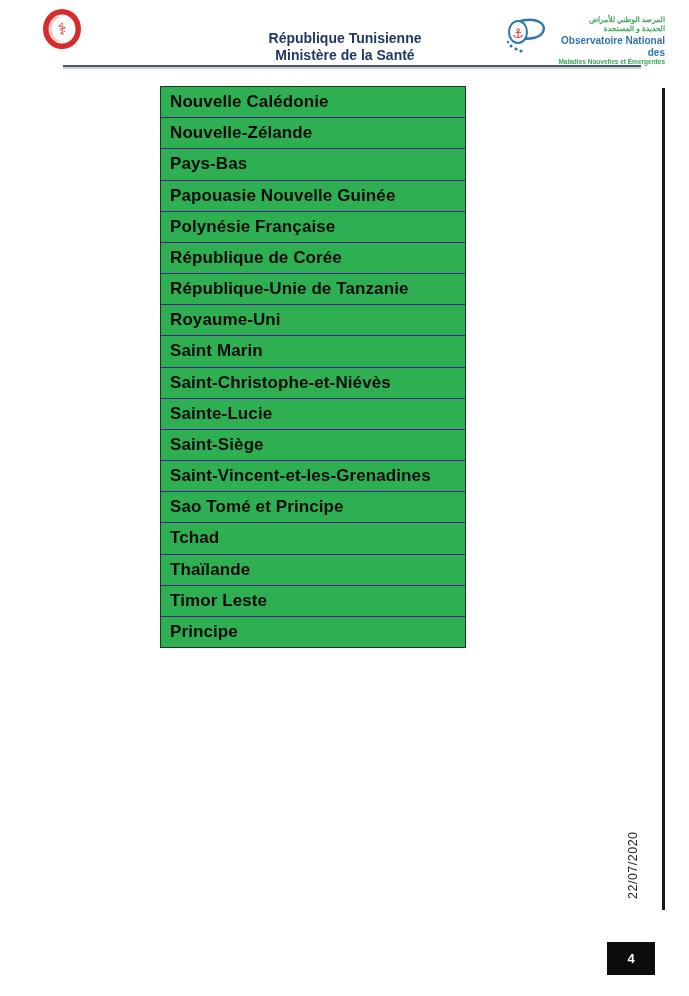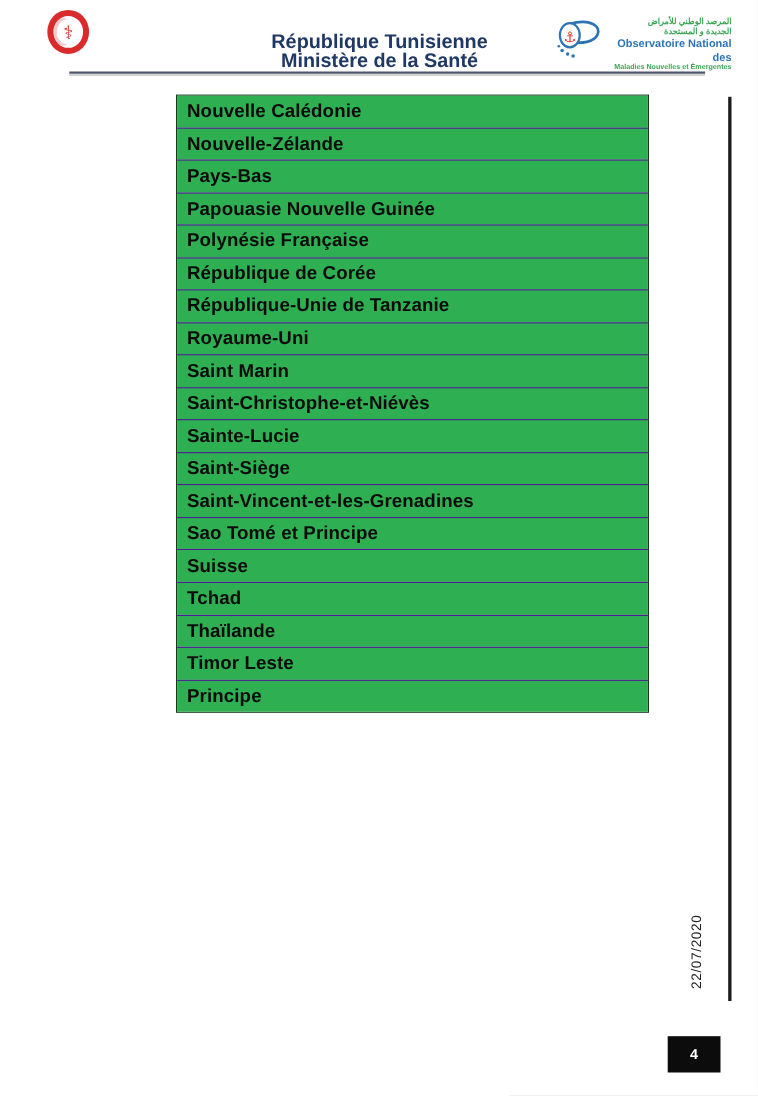--- a/index.html
+++ b/index.html
@@ -16,21 +16,21 @@
   
   .logo-left {
     position:absolute; left:42px; top:8px;
     width:40px; height:42px;
   }
   .header-center {
     position:absolute; left:200px; top:30px; width:290px;
     text-align:center;
     color:#1f3864;
     font-weight:bold;
-    font-size:18px;
+    font-size:14px;
     line-height:16.5px;
   }
   .logo-right {
     position:absolute; left:503px; top:14px;
     width:162px; height:46px;
     display:flex; align-items:flex-start;
   }
   .logo-right .glyph { width:44px; height:44px; flex:0 0 auto; }
   .logo-right .org-text {
     flex:1; padding-top:2px; text-align:right; line-height:1.15;
@@ -40,21 +40,21 @@
   .org-fr-2 { color:#3aa655; font-weight:bold; font-size:6.5px; }
   .header-rule {
     position:absolute; left:63px; top:65px; width:578px; height:2px;
     background:#4d566c;
     box-shadow:0 2px 0 rgba(120,120,120,0.35);
   }
 
   
   .country-table {
     position:absolute; left:160px; top:86px;
-    width:430px; height:562px;
+    width:306px; height:562px;
     display:flex; flex-direction:column;
     border:1px solid #143a1c;
   }
   .row {
     flex:1;
     background:#2eb052;
     border-top:1px solid #4c1d95;
     display:flex; align-items:center;
     padding-left:9px;
   }
@@ -171,23 +171,20 @@
     <div class="row">
         <span>Saint-Siège</span>
       </div>
     <div class="row">
         <span>Saint-Vincent-et-les-Grenadines</span>
       </div>
     <div class="row">
         <span>Sao Tomé et Principe</span>
       </div>
     <div class="row">
-        <span>Suisse</span>
-      </div>
-    <div class="row">
         <span>Tchad</span>
       </div>
     <div class="row">
         <span>Thaïlande</span>
       </div>
     <div class="row">
         <span>Timor Leste</span>
       </div>
     <div class="row">
         <span>Principe</span>

